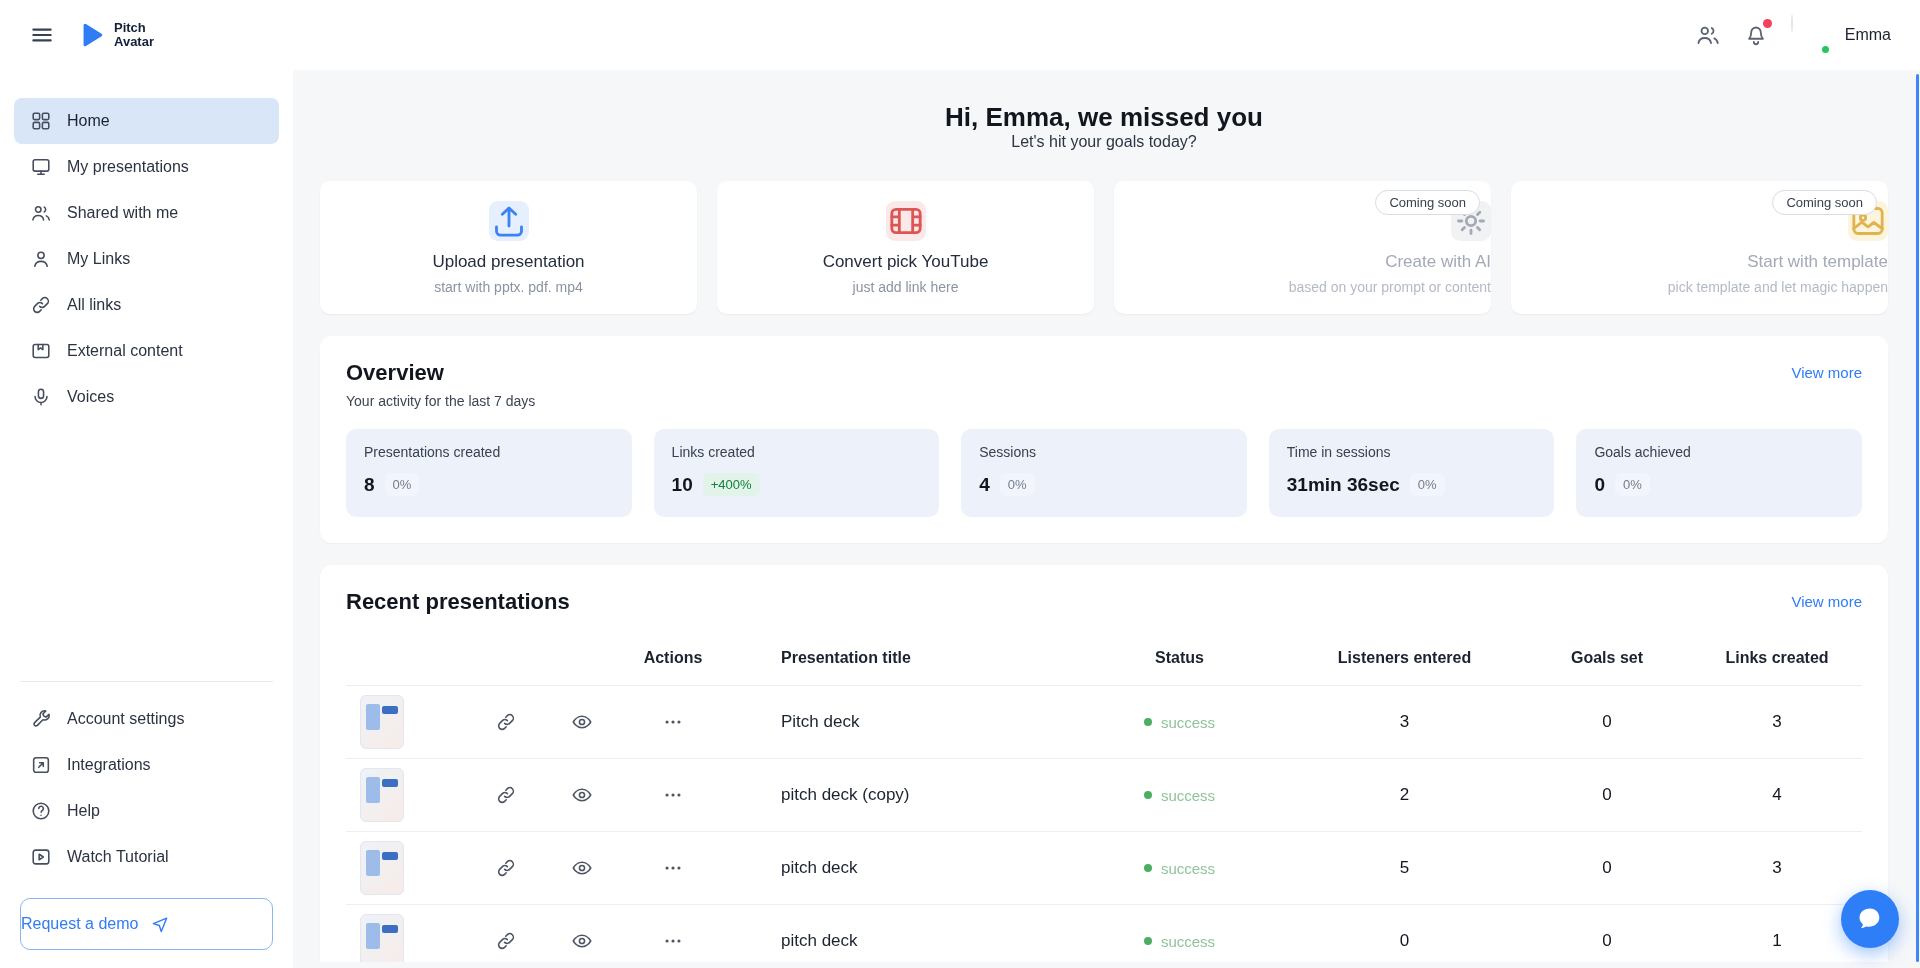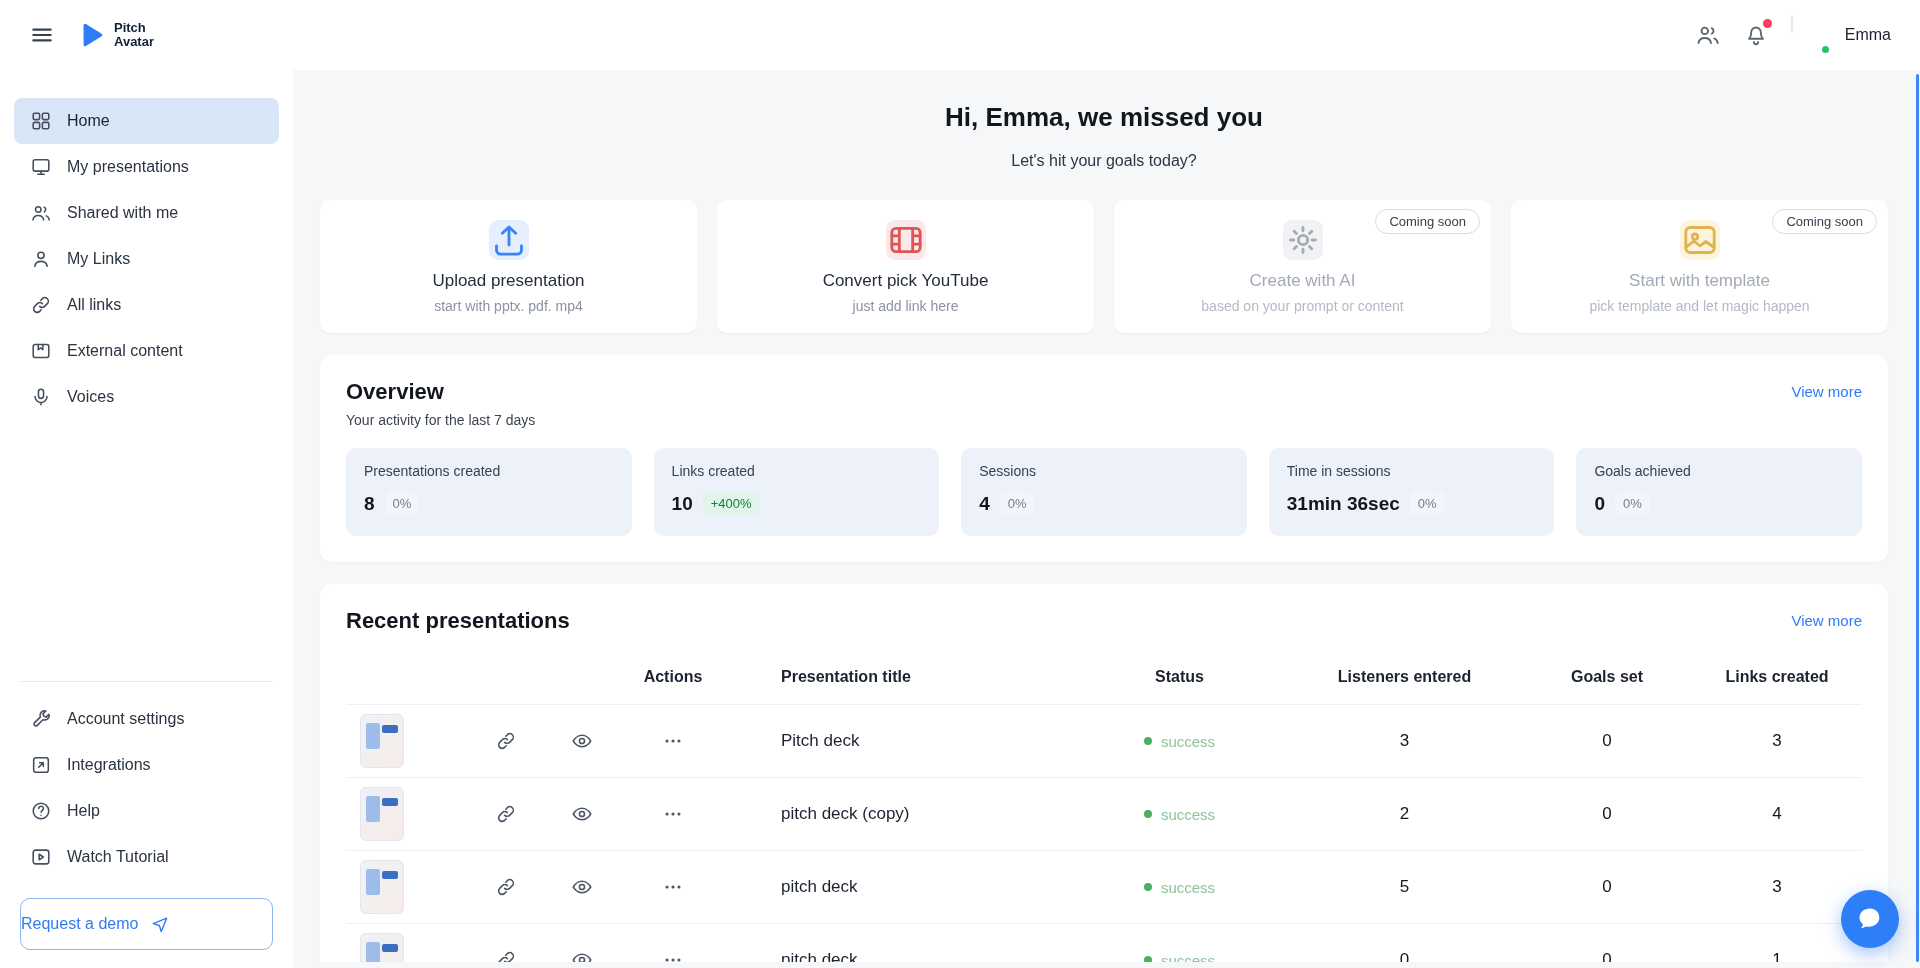--- a/index.html
+++ b/index.html
@@ -62,29 +62,29 @@
   }
   .demo-btn .nicon { width:20px; height:20px; color:#2f7cf6; }
 
   
   .main {
     position:absolute; top:64px; left:293px; right:0; height:898px;
     padding:38px 32px 0 27px; overflow:hidden;
   }
   .greeting { text-align:center; }
   .greeting h1 { font-size:26px; font-weight:700; color:#12161f; line-height:30px; }
-  .greeting p { font-size:16px; color:#2c3545; margin-top:20px; }
+  .greeting p { font-size:16px; color:#2c3545; margin-top:1px; }
 
   .quick-row { display:flex; gap:20px; margin-top:30px; }
   .quick-card {
     flex:1; background:#fff; border-radius:10px; height:133px; position:relative;
     display:flex; flex-direction:column; align-items:center; justify-content:center;
     box-shadow:0 1px 2px rgba(16,24,40,.05); cursor:pointer;
   }
-  .quick-card.disabled { cursor:default; }
+  .quick-card.disabled { cursor:default;align-items:flex-end; }
   .qicon { width:40px; height:40px; border-radius:9px; display:flex; align-items:center; justify-content:center; margin-bottom:11px; }
   .qicon.blue { background:#e6effd; color:#3b82f6; }
   .qicon.red { background:#fbe9e9; color:#dd5555; }
   .qicon.gray { background:#f1f2f4; color:#a3aab5; }
   .qicon.yellow { background:#fdf4dd; color:#dfb44f; }
   .q-title { font-size:17px; color:#242d3c; }
   .quick-card.disabled .q-title { color:#a2aab7; }
   .q-sub { font-size:14px; color:#8b93a2; margin-top:7px; }
   .quick-card.disabled .q-sub { color:#b3bac5; }
   .coming-badge {

